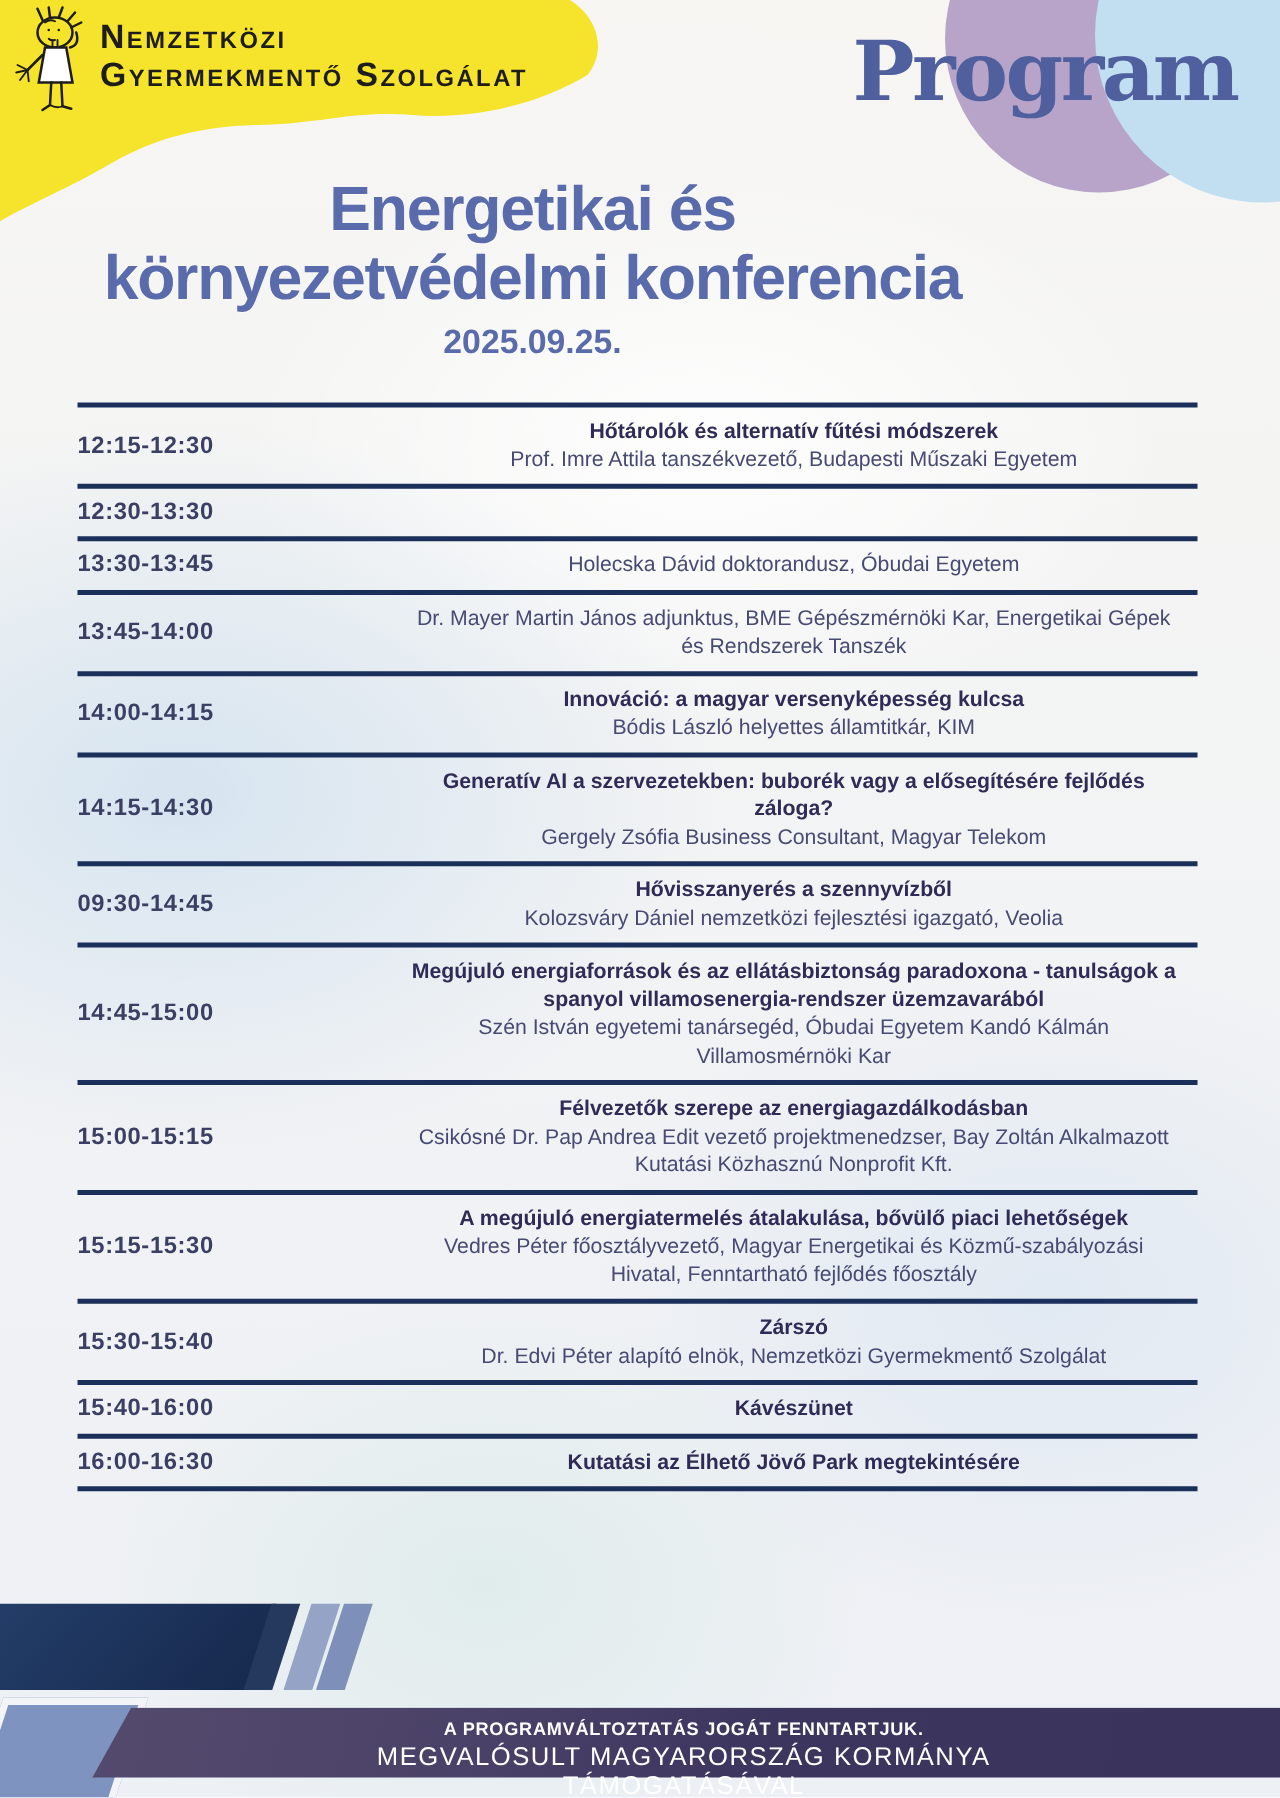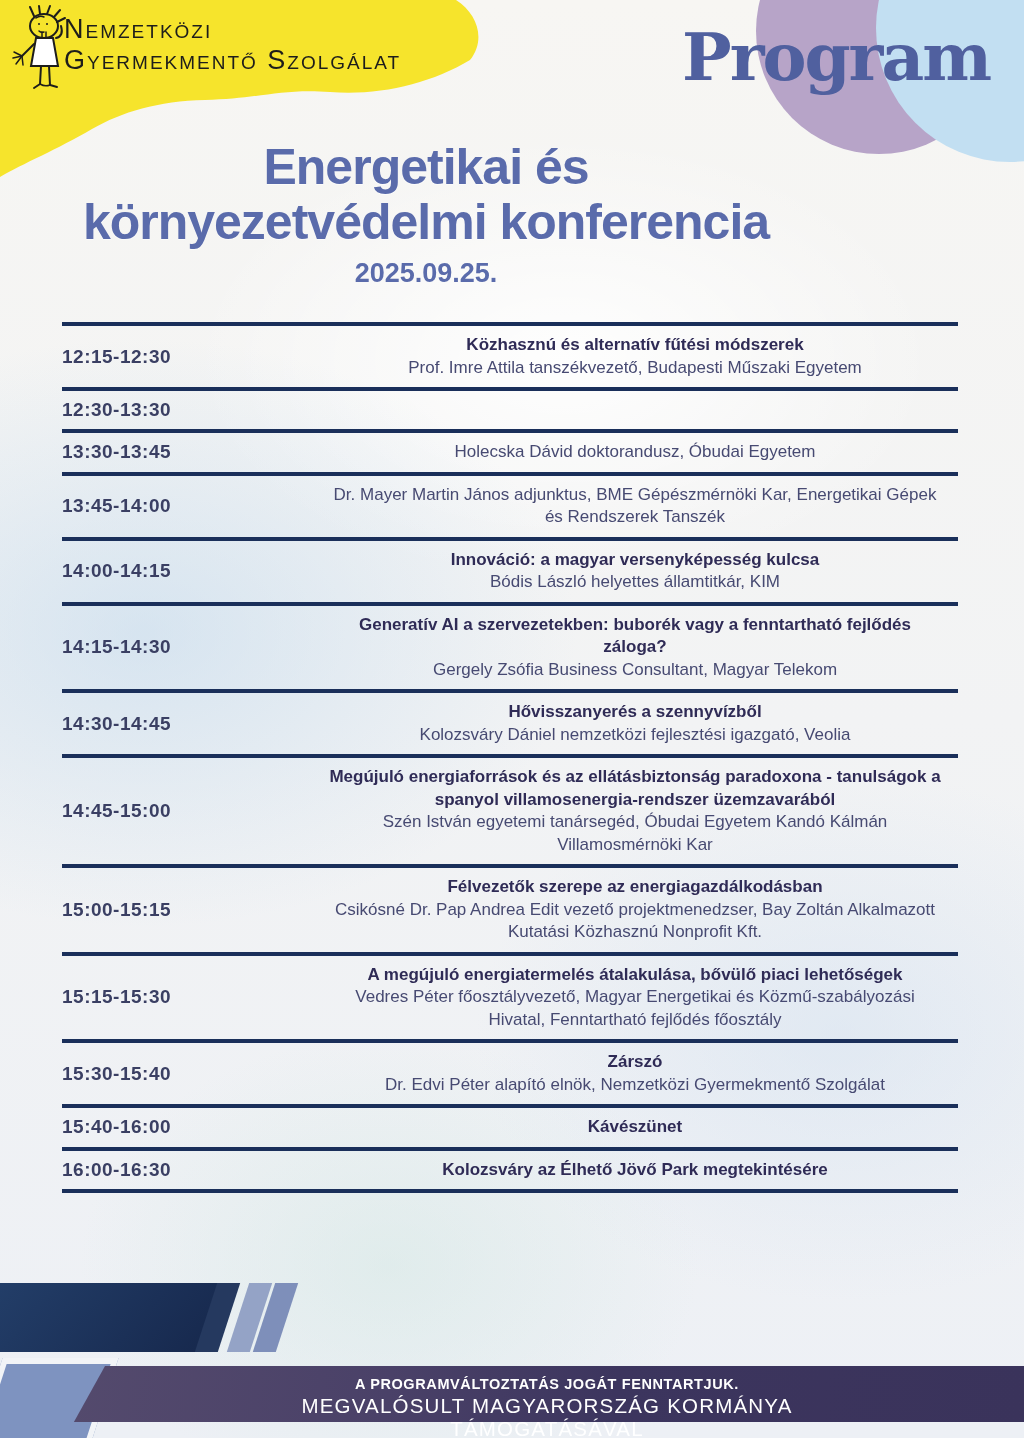--- a/index.html
+++ b/index.html
@@ -11,22 +11,22 @@
       radial-gradient(430px 320px at 38% 88%, rgba(203,229,222,.40), transparent 72%),
       radial-gradient(500px 300px at 55% 25%, rgba(255,255,255,.9), transparent 75%),
       linear-gradient(#f7f6f3,#edf0f5);}
   
   .circle{position:absolute;border-radius:50%;}
   .circle-purple{left:756px;top:-92px;width:246px;height:246px;background:#b7a4c8;}
   .circle-blue{left:876px;top:-106px;width:268px;height:268px;background:#c2dff2;}
   
   .yellow-blob{position:absolute;left:0;top:0;width:500px;height:200px;}
   .logo-figure{position:absolute;left:12px;top:4px;width:64px;height:88px;}
-  .logo-text{position:absolute;left:64px;top:14px;color:#1d1d1b;
-    font-variant:small-caps;letter-spacing:2px;font-size:27px;line-height:31px;font-weight:400;}
+  .logo-text{position:absolute;left:80px;top:14px;color:#1d1d1b;
+    font-variant:small-caps;letter-spacing:2px;font-size:27px;line-height:31px;font-weight:700;}
   
   .program-heading{position:absolute;right:34px;top:18px;z-index:3;
     font-family:"DejaVu Serif","Liberation Serif",serif;font-weight:bold;
     font-size:66px;color:#50609f;letter-spacing:-2px;}
   
   .title-block{position:absolute;left:0;top:140px;width:852px;text-align:center;z-index:2;
     color:#5a6bab;font-weight:bold;}
   .title-line{font-size:50px;line-height:55px;letter-spacing:-1px;
     text-shadow:0 1px 0 rgba(255,255,255,.6);}
   .title-date{font-size:27px;margin-top:8px;letter-spacing:0;}
@@ -111,21 +111,21 @@
     <div class="title-line">Energetikai és</div>
     <div class="title-line">környezetvédelmi konferencia</div>
     <div class="title-date">2025.09.25.</div>
   </div>
 
   <div class="schedule">
     <div class="row">
       <div class="time">12:15-12:30</div>
       <div class="session">
         <div class="session-inner">
-          <div class="session-title">Közhasznú és alternatív fűtési módszerek</div>
+          <div class="session-title">Hőtárolók és alternatív fűtési módszerek</div>
           <div class="session-speaker">Prof. Imre Attila tanszékvezető, Budapesti Műszaki Egyetem</div>
         </div>
       </div>
     </div>
 
     <div class="row">
       <div class="time">12:30-13:30</div>
     </div>
 
     <div class="row">
@@ -153,28 +153,28 @@
           <div class="session-title">Innováció: a magyar versenyképesség kulcsa</div>
           <div class="session-speaker">Bódis László helyettes államtitkár, KIM</div>
         </div>
       </div>
     </div>
 
     <div class="row">
       <div class="time">14:15-14:30</div>
       <div class="session">
         <div class="session-inner">
-          <div class="session-title">Generatív AI a szervezetekben: buborék vagy a fenntartható fejlődés záloga?</div>
+          <div class="session-title">Generatív AI a szervezetekben: buborék vagy a elősegítésére fejlődés záloga?</div>
           <div class="session-speaker">Gergely Zsófia Business Consultant,  Magyar Telekom</div>
         </div>
       </div>
     </div>
 
     <div class="row">
-      <div class="time">14:30-14:45</div>
+      <div class="time">09:30-14:45</div>
       <div class="session">
         <div class="session-inner">
           <div class="session-title">Hővisszanyerés a szennyvízből</div>
           <div class="session-speaker">Kolozsváry Dániel nemzetközi fejlesztési igazgató, Veolia</div>
         </div>
       </div>
     </div>
 
     <div class="row">
       <div class="time">14:45-15:00</div>
@@ -223,21 +223,21 @@
           <div class="session-title">Kávészünet</div>
 
         </div>
       </div>
     </div>
 
     <div class="row">
       <div class="time">16:00-16:30</div>
       <div class="session">
         <div class="session-inner">
-          <div class="session-title">Kolozsváry az Élhető Jövő Park megtekintésére</div>
+          <div class="session-title">Kutatási az Élhető Jövő Park megtekintésére</div>
 
         </div>
       </div>
     </div>
   </div>
 
   <div class="stripe band-big"></div>
   <div class="stripe stripe-1"></div>
   <div class="stripe stripe-2"></div>
   <div class="stripe stripe-3"></div>

